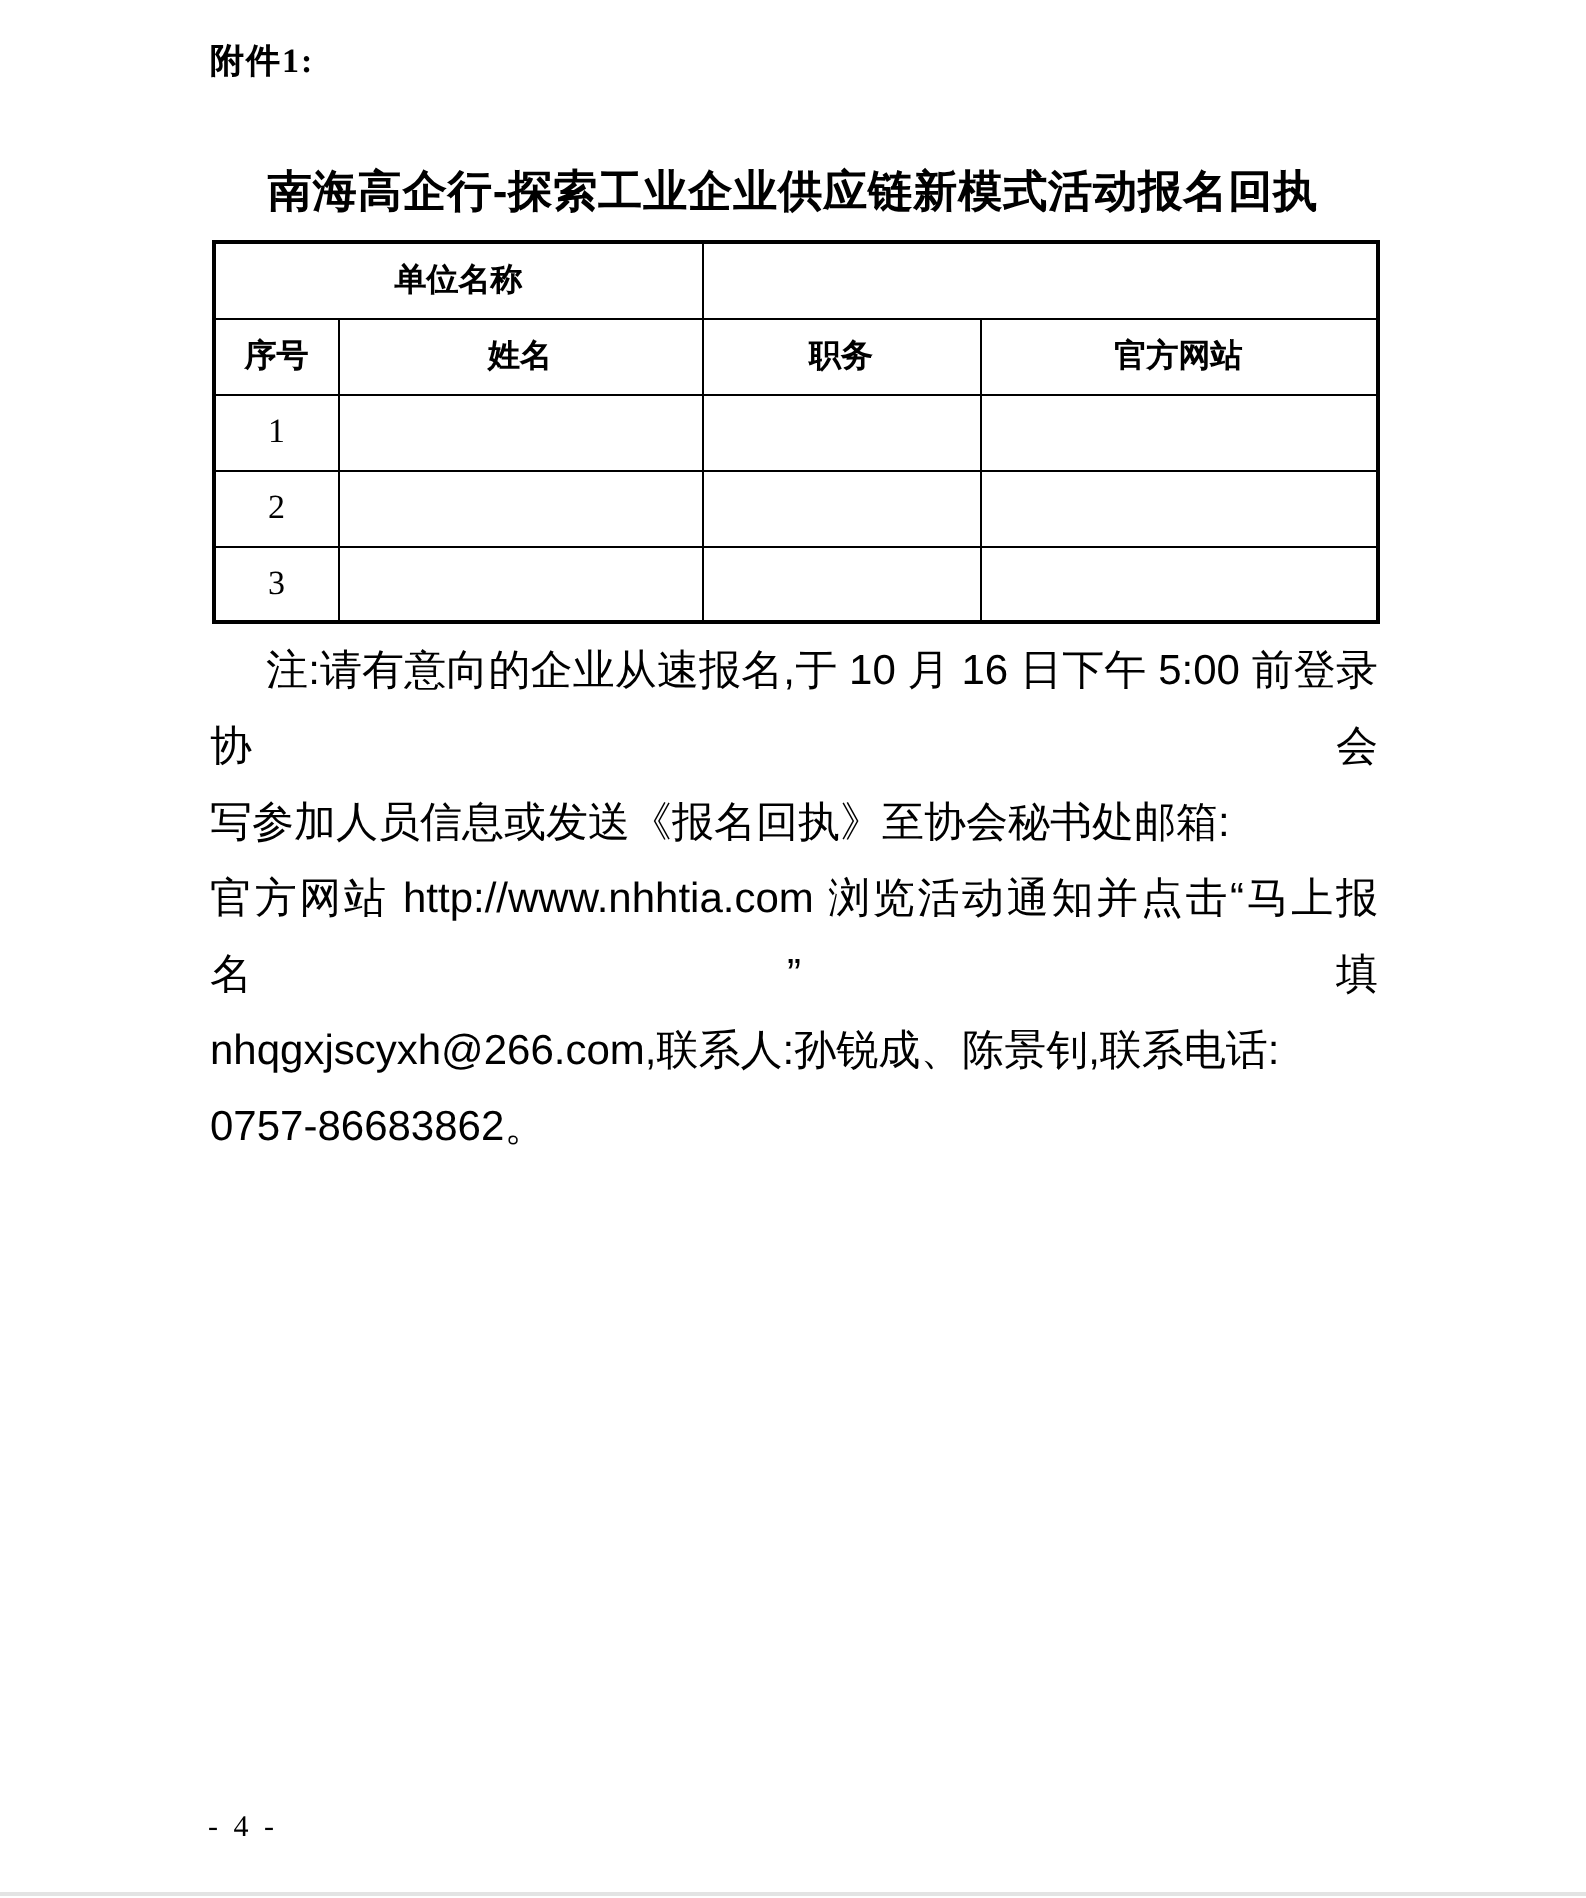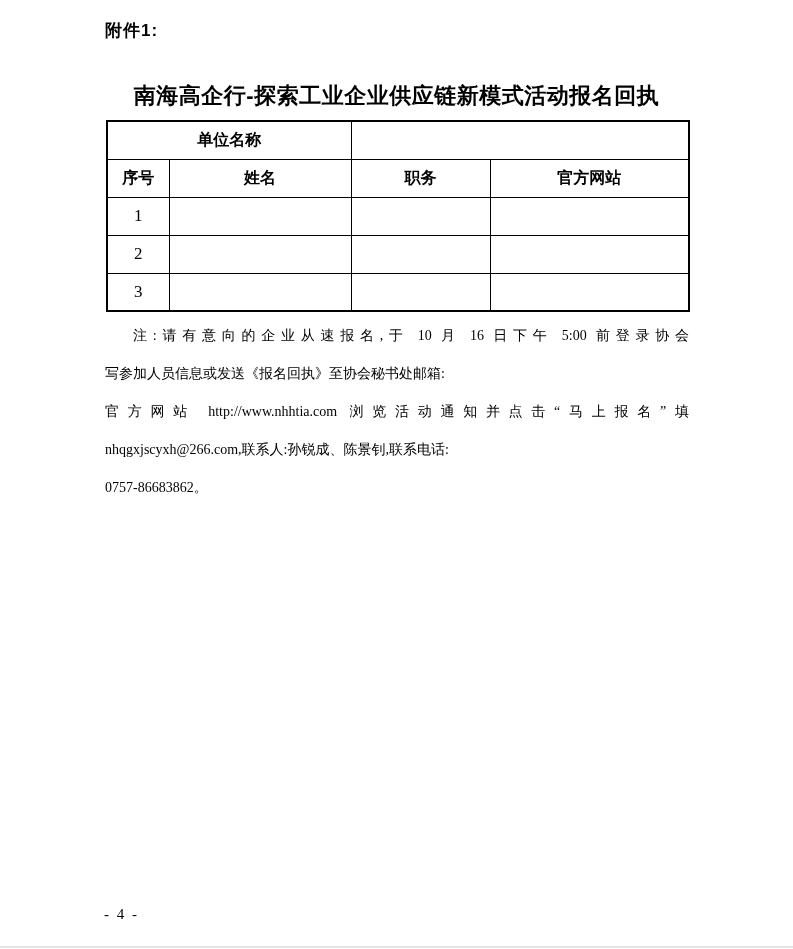--- a/index.html
+++ b/index.html
@@ -6,21 +6,21 @@
   html, body { background: #ffffff; }
   body {
     width: 793px; height: 949px;
     position: relative;
     font-family: "Liberation Serif", serif;
     color: #000;
     overflow: hidden;
   }
   .attachment-label {
     position: absolute; left: 105px; top: 19px;
-    font-family: Liberation Sans, sans-serif;
+    font-family: Liberation Serif, serif;
     font-weight: bold; font-size: 17px; letter-spacing: 1px;
   }
   .doc-title {
     position: absolute; left: 85px; top: 55px; width: 623px;
     text-align: center;
     font-family: "Liberation Sans", sans-serif;
     font-weight: bold; font-size: 22px;
     letter-spacing: 0.5px;
     margin-top: 26px;
   }
@@ -39,22 +39,22 @@
   .form-table .hdr {
     font-family: "Liberation Sans", sans-serif;
     font-weight: bold; font-size: 16px;
   }
   .form-table .num {
     font-family: "Liberation Serif", serif;
     font-size: 17px; font-weight: normal;
   }
   .note-block {
     position: absolute; left: 105px; top: 317px; width: 584px;
-    font-family: Liberation Serif, serif;
-    font-size: 14px; line-height: 38px;
+    font-family: Liberation Sans, sans-serif;
+    font-size: 21px; line-height: 38px;
   }
   .note-line { min-height: 38px; }
   .note-line.justify { text-align: justify; text-align-last: justify; }
   .note-line.indent { text-indent: 28px; }
   .page-footer {
     position: absolute; left: 104px; top: 906px;
     font-size: 15px; letter-spacing: 2px;
   }
   .bottom-edge {
     position: absolute; left: 0; top: 946px; width: 793px; height: 2px;

